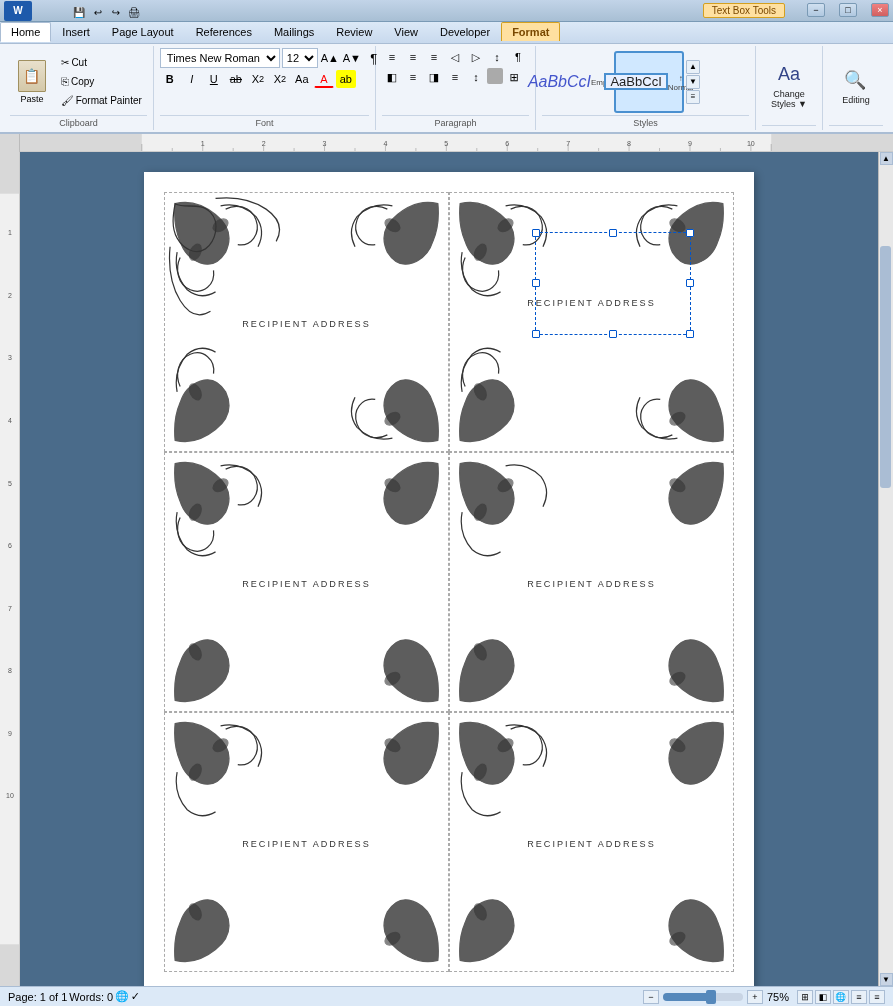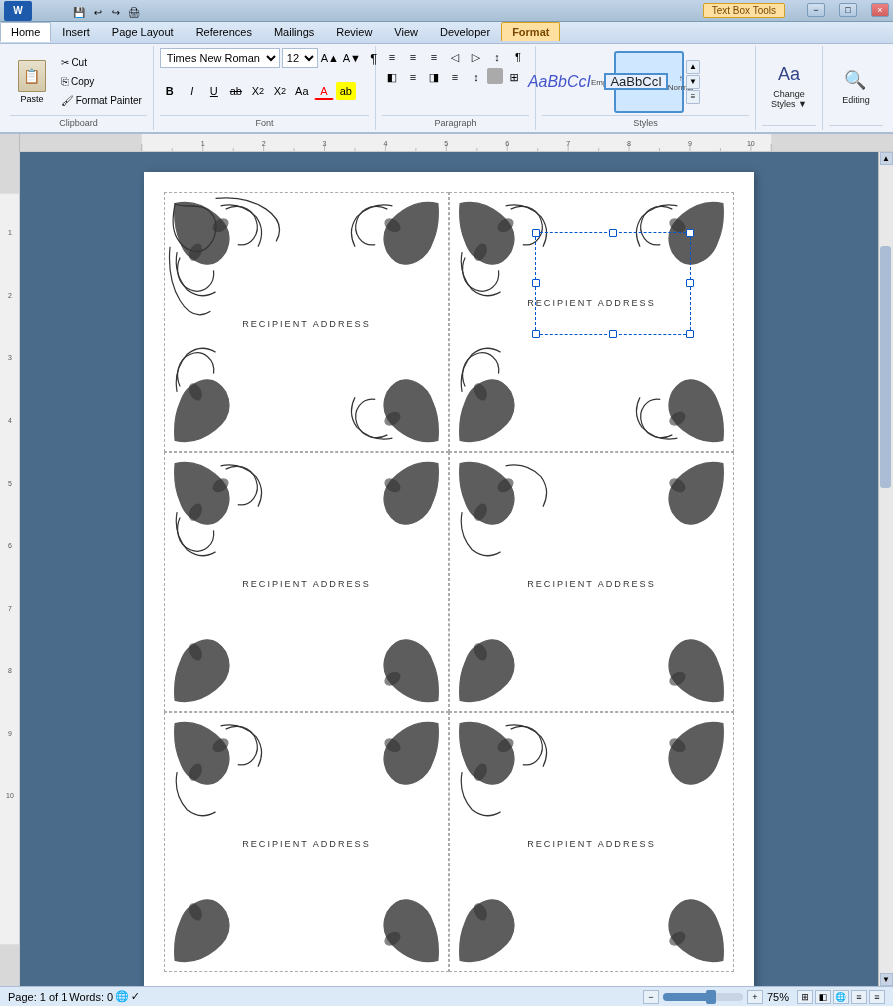--- a/index.html
+++ b/index.html
@@ -382,21 +382,21 @@
         <div class="small-ribbon-btn">
           <span>🖌</span>
           <span>Format Painter</span>
         </div>
       </div>
     </div>
     <div class="ribbon-group-label">Clipboard</div>
   </div>
 
   <div class="ribbon-group" style="min-width:200px;">
-    <div class="ribbon-group-content" style="flex-direction:column; align-items:flex-start; gap:14px;">
+    <div class="ribbon-group-content" style="flex-direction:column; align-items:flex-start; gap:2px;">
       <div class="font-row">
         <select class="font-select">
           <option>Times New Roman</option>
         </select>
         <select class="size-select">
           <option>12</option>
         </select>
         <button class="font-btn">A▲</button>
         <button class="font-btn">A▼</button>
         <button class="font-btn" style="font-size:13px;">¶</button>

